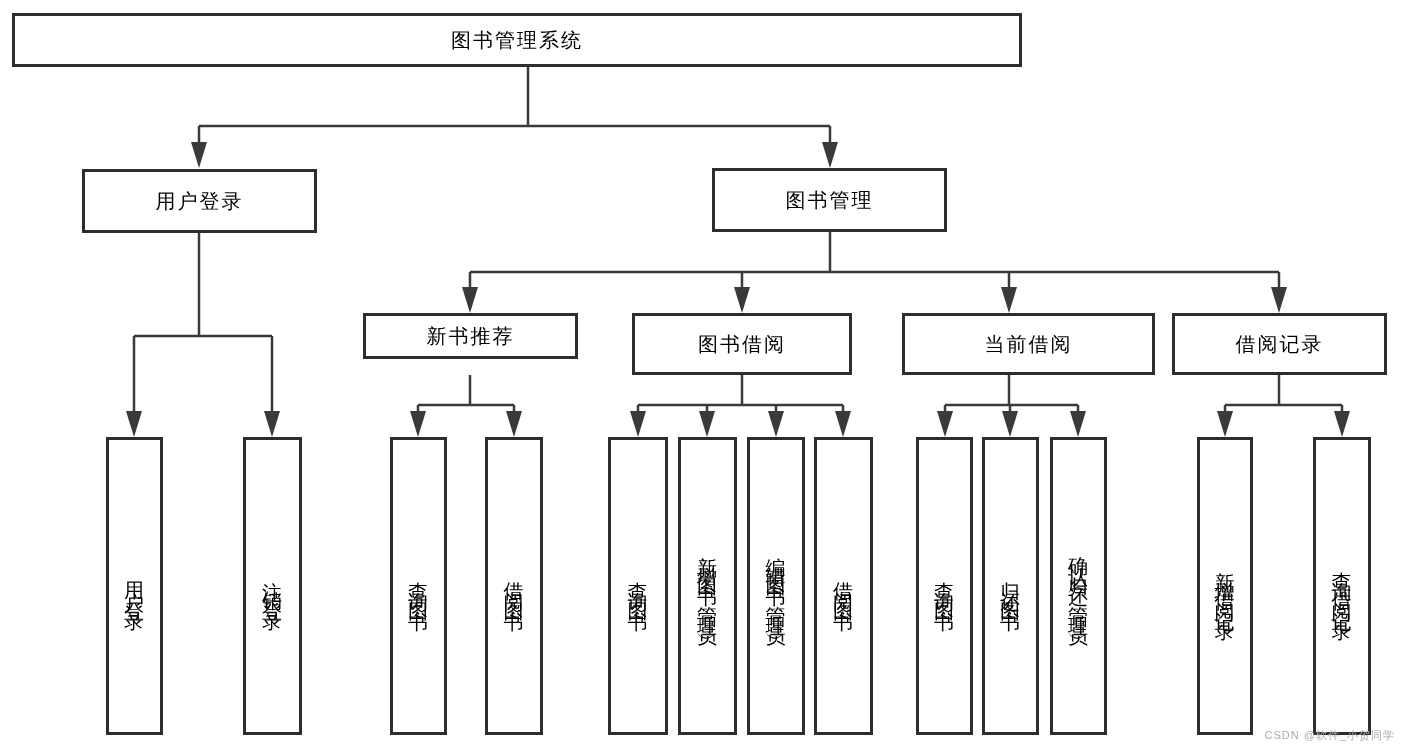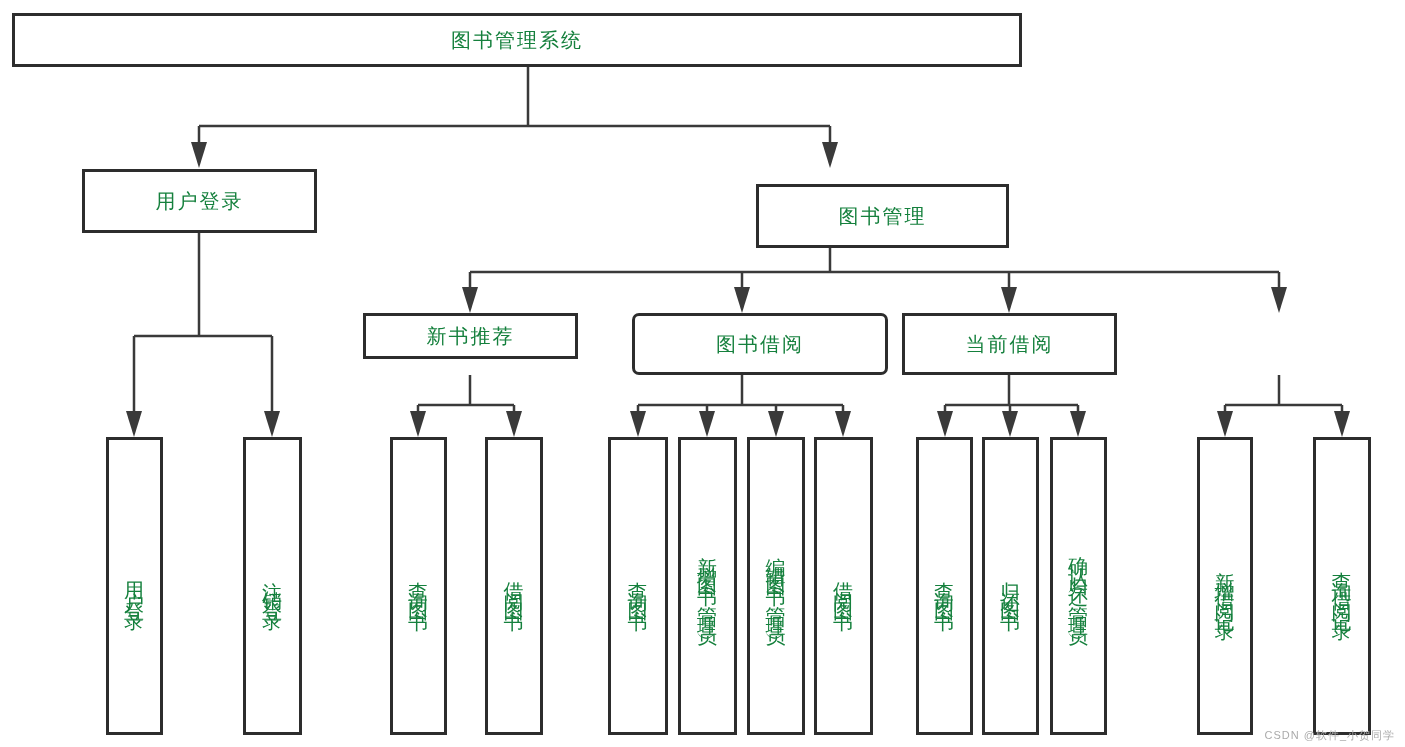--- a/index.html
+++ b/index.html
@@ -17,21 +17,21 @@
     width: 1405px; height: 747px;
   }
   .box {
     position: absolute;
     box-sizing: border-box;
     border: 3px solid #2d2d2d;
     background: #ffffff;
     display: flex;
     align-items: center;
     justify-content: center;
-    color: #15803d;
+    color: #000000;
     text-align: center;
     line-height: 1;
   }
   .hdr {
     font-size: 20px;
     letter-spacing: 2px;
   }
   .leaf {
     writing-mode: vertical-lr;
     text-orientation: mixed;
@@ -80,25 +80,26 @@
       <polygon points="1002,411 1018,411 1010,437"></polygon>
       <polygon points="1070,411 1086,411 1078,437"></polygon>
       <polygon points="1217,411 1233,411 1225,437"></polygon>
       <polygon points="1334,411 1350,411 1342,437"></polygon>
     </g>
   </svg>
 
   <div class="box hdr" style="left:12px; top:13px; width:1010px; height:54px;">图书管理系统</div>
 
   <div class="box hdr" style="left:82px; top:169px; width:235px; height:64px;">用户登录</div>
-  <div class="box hdr" style="left:712px; top:184px; width:253px; height:64px;margin-left:44px;">图书管理</div>
+  <div class="box hdr" style="left:712px; top:168px; width:235px; height:64px;">图书管理</div>
 
   <div class="box hdr" style="left:363px; top:313px; width:215px; height:46px;">新书推荐</div>
-  <div class="box hdr" style="left:632px; top:313px; width:256px; height:62px;border-radius:7px;">图书借阅</div>
-  <div class="box hdr" style="left:902px; top:313px; width:215px; height:62px;">当前借阅</div>
+  <div class="box hdr" style="left:632px; top:313px; width:220px; height:62px;">图书借阅</div>
+  <div class="box hdr" style="left:902px; top:313px; width:253px; height:62px;">当前借阅</div>
+  <div class="box hdr" style="left:1172px; top:313px; width:215px; height:62px;">借阅记录</div>
 
   <div class="box leaf" style="left:106px; top:437px; width:57px; height:298px;">用户登录</div>
   <div class="box leaf" style="left:243px; top:437px; width:59px; height:298px;">注销登录</div>
 
   <div class="box leaf" style="left:390px; top:437px; width:57px; height:298px;">查询图书</div>
   <div class="box leaf" style="left:485px; top:437px; width:58px; height:298px;">借阅图书</div>
 
   <div class="box leaf" style="left:608px; top:437px; width:60px; height:298px;">查询图书</div>
   <div class="box leaf" style="left:678px; top:437px; width:59px; height:298px;">新增图书（管理员）</div>
   <div class="box leaf" style="left:747px; top:437px; width:58px; height:298px;">编辑图书（管理员）</div>

